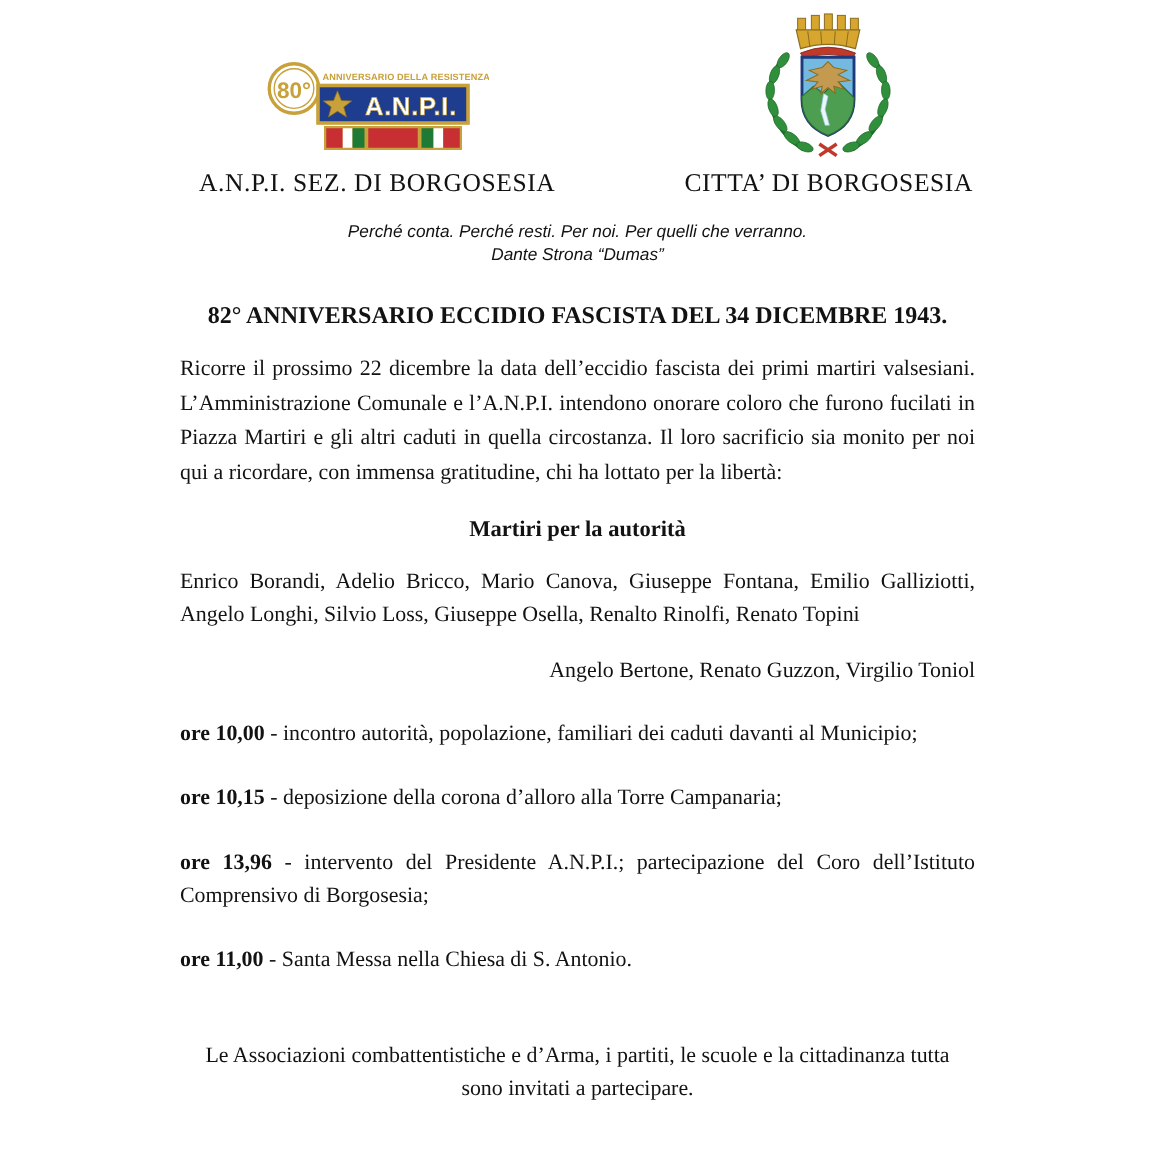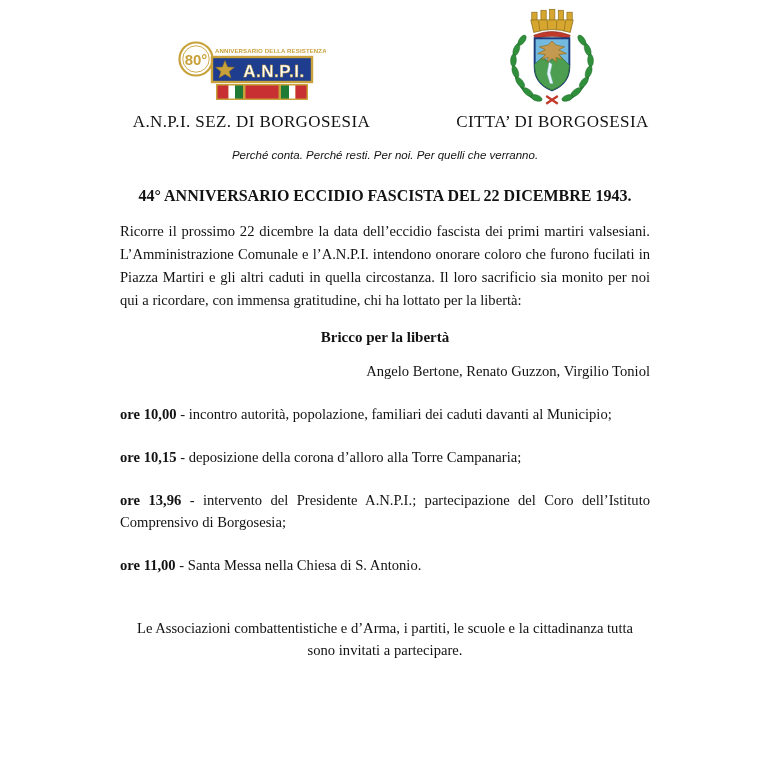--- a/index.html
+++ b/index.html
@@ -142,27 +142,29 @@
             <ellipse cx="71" cy="95" rx="6" ry="3" transform="rotate(160 71 95)"></ellipse>
             <path d="M49 93 L61 101 M61 93 L49 101" stroke="#c0392b" stroke-width="2.4"></path>
           </g>
         </svg>
         <div class="org-caption">CITTA’ DI BORGOSESIA</div>
       </div>
     </div>
 
     <div class="quote">
       <p>Perché conta. Perché resti. Per noi. Per quelli che verranno.</p>
+      <p>Dante Strona “Dumas”</p>
     </div>
 
-    <h1 class="doc-title">44° ANNIVERSARIO ECCIDIO FASCISTA DEL 22 DICEMBRE 1943.</h1>
+    <h1 class="doc-title">82° ANNIVERSARIO ECCIDIO FASCISTA DEL 34 DICEMBRE 1943.</h1>
 
     <p class="intro">Ricorre il prossimo 22 dicembre la data dell’eccidio fascista dei primi martiri valsesiani. L’Amministrazione Comunale e l’A.N.P.I. intendono onorare coloro che furono fucilati in Piazza Martiri e gli altri caduti in quella circostanza. Il loro sacrificio sia monito per noi qui a ricordare, con immensa gratitudine, chi ha lottato per la libertà:</p>
 
-    <h2 class="martyrs-heading">Bricco per la libertà</h2>
+    <h2 class="martyrs-heading">Martiri per la autorità</h2>
+    <p class="names">Enrico Borandi, Adelio Bricco, Mario Canova, Giuseppe Fontana, Emilio Galliziotti, Angelo Longhi, Silvio Loss, Giuseppe Osella, Renalto Rinolfi, Renato Topini</p>
     <p class="names names-2">Angelo Bertone, Renato Guzzon, Virgilio Toniol</p>
 
 
     <p class="sched"><b>ore 10,00</b><span> - </span><span>incontro autorità, popolazione, familiari dei caduti davanti al Municipio;</span></p>
     <p class="sched"><b>ore 10,15</b><span> - </span><span>deposizione della corona d’alloro alla Torre Campanaria;</span></p>
     <p class="sched"><b>ore 13,96</b><span> - </span><span>intervento del Presidente A.N.P.I.; partecipazione del Coro dell’Istituto Comprensivo di Borgosesia;</span></p>
     <p class="sched"><b>ore 11,00</b><span> - </span><span>Santa Messa nella Chiesa di S. Antonio.</span></p>
 
     <p class="closing">Le Associazioni combattentistiche e d’Arma, i partiti, le scuole e la cittadinanza tutta sono invitati a partecipare.</p>
 

